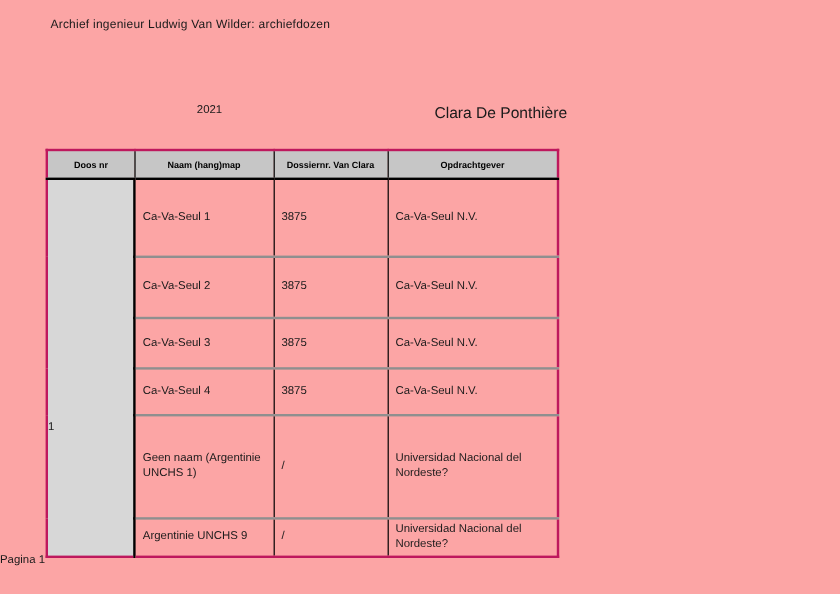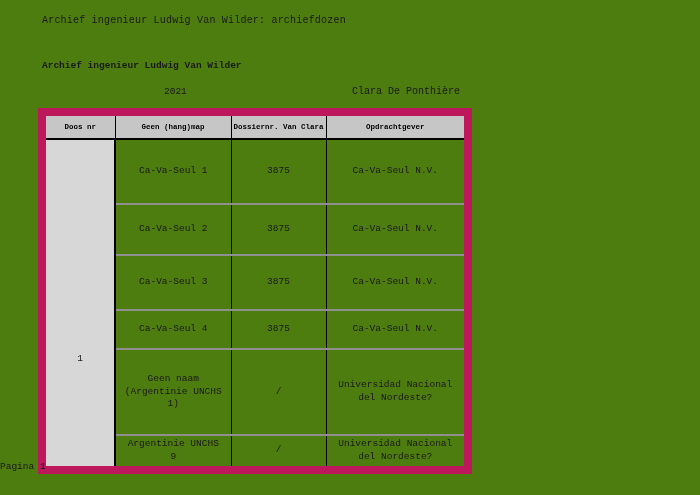--- a/index.html
+++ b/index.html
@@ -4,22 +4,22 @@
 <style>
   html, body {
     margin: 0;
     padding: 0;
     background: #ffffff;
   }
   .page {
     position: relative;
     width: 700px;
     height: 495px;
-    background: #4d7c0f;
-    font-family: Liberation Mono, monospace;
+    background: #fca5a5;
+    font-family: Liberation Sans, sans-serif;
     color: #1a1a1a;
     overflow: hidden;
   }
   .running-header {
     position: absolute;
     left: 42px;
     top: 15px;
     font-size: 10px;
     letter-spacing: 0.2px;
     white-space: nowrap;
@@ -33,106 +33,105 @@
     white-space: nowrap;
   }
   .doc-year {
     position: absolute;
     left: 164px;
     top: 86px;
     font-size: 9.5px;
   }
   .doc-author {
     position: absolute;
-    left: 352px;
+    left: 362px;
     top: 86px;
-    font-size: 10px;
+    font-size: 13px;
     white-space: nowrap;
   }
   table.inventory {
     position: absolute;
     left: 38px;
-    top: 108px;
+    top: 124px;
     width: 426px;
     border-collapse: collapse;
     table-layout: fixed;
-    border: 8px solid #be185d;
+    border: 2px solid #be185d;
   }
   table.inventory th {
     background: #c6c6c6;
     border-left: 1.5px solid #000;
     border-right: 1.5px solid #000;
     border-bottom: 2.5px solid #000;
     font-size: 7.5px;
     font-weight: bold;
     text-align: center;
     vertical-align: middle;
     height: 22px;
     padding: 0 2px;
     white-space: nowrap;
     color: #000;
   }
   table.inventory td {
     border-left: 1.5px solid #000;
     border-right: 1.5px solid #000;
     border-top: 2px solid #8f8f8f;
     font-size: 9.5px;
-    text-align: center;
+    text-align: left;
     vertical-align: middle;
     padding: 2px 6px;
     line-height: 1.35;
     color: #1a1a1a;
   }
   table.inventory td.doos-cell {
     background: #d7d7d7;
     vertical-align: bottom;
     padding: 0 0 100px 0;
     border-top: none;
     border-right: 2px solid #000;
     font-size: 9.5px;
   }
   tr.r0 { height: 65px; }
   tr.r1 { height: 51px; margin-left: 34px; }
-  tr.r2 { height: 55px; padding-left: 28px; }
+  tr.r2 { height: 42px; padding-left: 28px; }
   tr.r3 { height: 39px; border-radius: 10px; }
   tr.r4 { height: 86px; }
   tr.r5 { height: 30px; }
   .page-footer {
     position: absolute;
     left: 0;
     top: 461px;
     width: 100%;
     text-align: left;
     font-size: 9.5px;
   }
 </style>
 </head>
 <body>
 
 <div class="page">
 
   <div class="running-header">Archief ingenieur Ludwig Van Wilder: archiefdozen</div>
 
-  <div class="doc-title">Archief ingenieur Ludwig Van Wilder</div>
 
   <div class="doc-year">2021</div>
 
   <div class="doc-author">Clara De Ponthière</div>
 
   <table class="inventory">
     <colgroup>
       <col style="width:73px">
       <col style="width:116px">
       <col style="width:95px">
       <col style="width:142px">
     </colgroup>
     <thead>
       <tr>
         <th>Doos nr</th>
-        <th>Geen (hang)map</th>
+        <th>Naam (hang)map</th>
         <th>Dossiernr. Van Clara</th>
         <th>Opdrachtgever</th>
       </tr>
     </thead>
     <tbody>
       <tr class="r0">
         <td class="doos-cell" rowspan="6">1</td>
         <td>Ca-Va-Seul 1</td>
         <td>3875</td>
         <td>Ca-Va-Seul N.V.</td>

